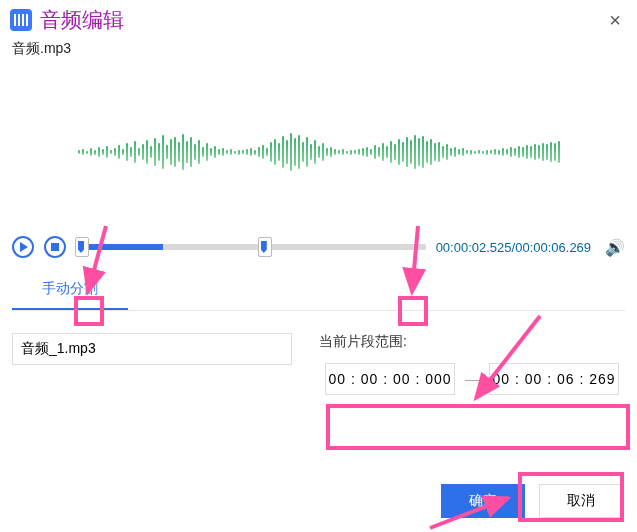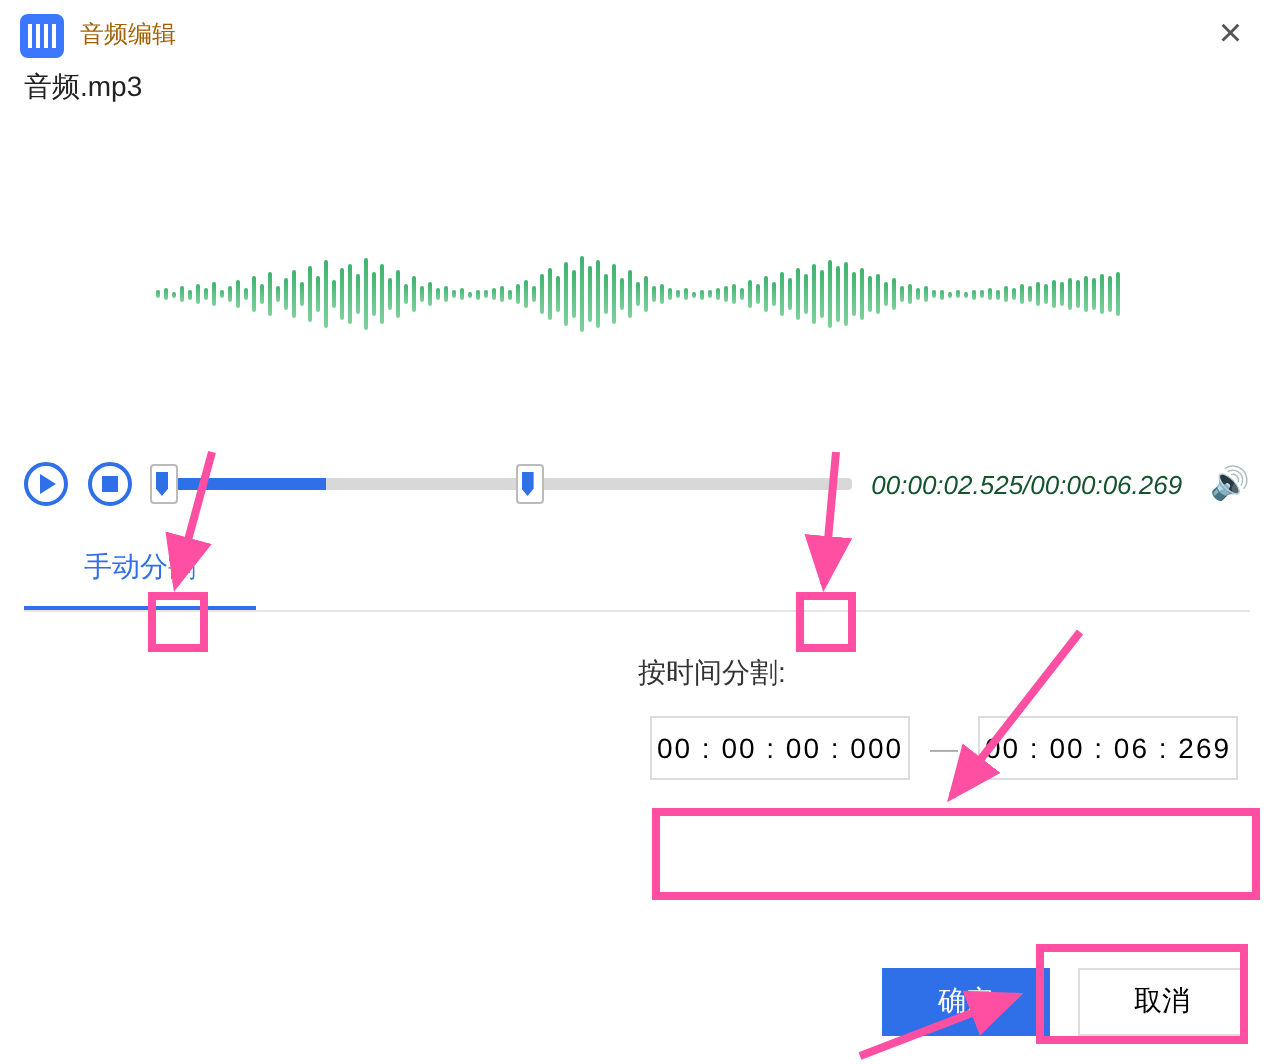--- a/index.html
+++ b/index.html
@@ -23,21 +23,21 @@
     width: 22px; height: 22px;
     border-radius: 4px;
     background: #3b78ff;
     display: flex; align-items: center; justify-content: center;
     margin-right: 8px;
   }
   .app-icon span {
     display: inline-block;
     width: 2px; height: 12px; background: #fff; margin: 0 1px;
   }
-  .app-title { font-size: 12px; color: #a16207; }
+  .app-title { font-size: 21px; color: #a21caf; }
   .close-x {
     margin-left: auto;
     font-size: 20px;
     color: #555;
     cursor: pointer;
     padding: 0 6px;
   }
   .filename { padding: 2px 12px 0 12px; color: #222; font-size: 14px; }
 
   .waveform-area {
@@ -106,21 +106,21 @@
   }
   .handle::after {
     content: "";
     position: absolute; left: 2px; top: 3px;
     width: 6px; height: 12px;
     background: #2f6fe8;
     clip-path: polygon(0 0, 100% 0, 100% 70%, 50% 100%, 0 70%);
   }
   .handle.start { left: -1px; }
   .handle.end { left: calc(54% - 7px); }
-  .timecode { color: #14532d; font-size: 13px; white-space: nowrap; font-style: italic; }
+  .timecode { color: #0369a1; font-size: 13px; white-space: nowrap; }
   .vol-icon { color: #ccc; font-size: 16px; margin-left: 4px; }
 
   .tabs {
     display: flex;
     border-bottom: 1px solid #e5e5e5;
     margin: 10px 12px 0 12px;
   }
   .tab {
     padding: 10px 30px;
     color: #555;
@@ -338,23 +338,24 @@
   </div>
   <div class="vol-icon">🔊</div>
 </div>
 
 <div class="tabs">
   <div class="tab active">手动分割</div>
 </div>
 
 <div class="form-row">
   <div class="form-col">
+    <input class="text-input" type="text" value="音频_1.mp3" style="">
   </div>
   <div class="form-col" style="margin-left:auto;">
-    <div class="label">按时间分割:</div>
+    <div class="label">当前片段范围:</div>
     <div class="range-box">
       <input class="time-input" type="text" value="00 : 00 : 00 : 000" style="">
       <span class="dash">—</span>
       <input class="time-input" type="text" value="00 : 00 : 06 : 269" style="">
     </div>
   </div>
 </div>
 
 <div class="footer">
   <button class="btn primary">确定</button>

